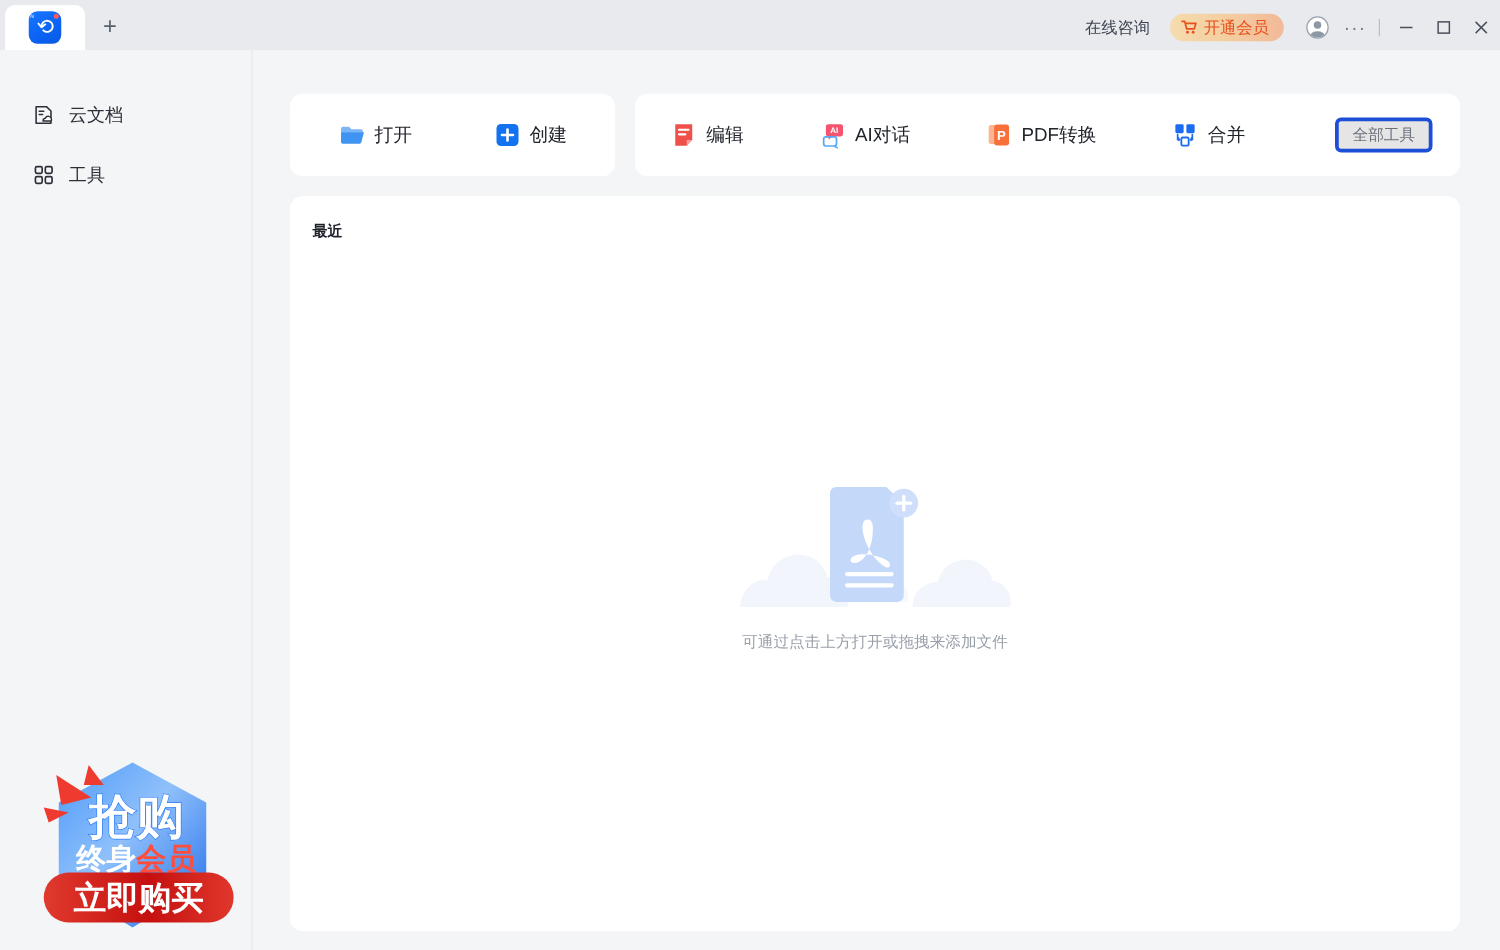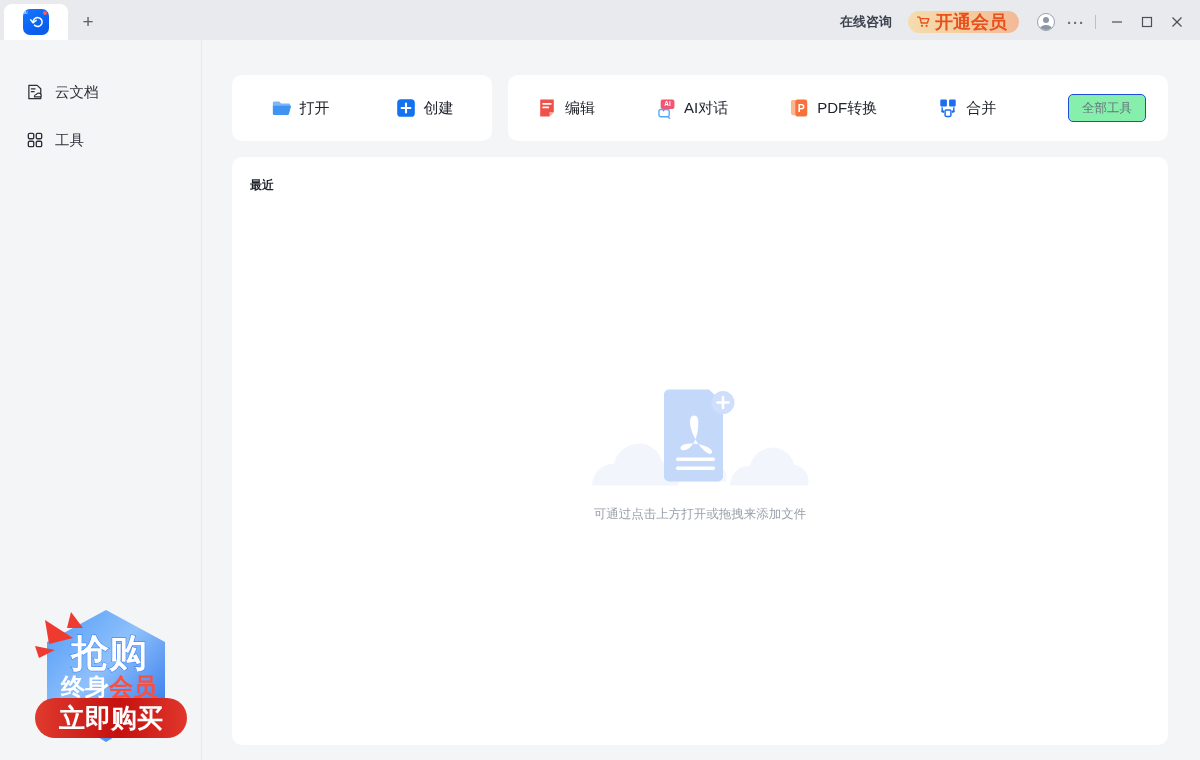--- a/index.html
+++ b/index.html
@@ -47,32 +47,32 @@
     background: #ff5a5a;
   }
   .tab-add {
     width: 40px; height: 36px;
     display: flex; align-items: center; justify-content: center;
     color: #5a6270; font-size: 19px; font-weight: 300;
     cursor: default;
   }
   .title-right {
     margin-left: auto; display: flex; align-items: center;
-    height: 36px; padding-right: 8px; gap: 0; font-weight: bold;
+    height: 36px; gap: 0;
   }
   .consult {
     font-size: 13px; color: #3d444f; padding: 0 16px;
     white-space: nowrap;
   }
   .vip-btn {
     height: 22px; padding: 0 12px 0 9px;
     border-radius: 11px;
     background: linear-gradient(90deg, #f5dcae 0%, #f4cfa1 45%, #f2b998 100%);
     display: flex; align-items: center; gap: 5px;
-    font-size: 18px; color: #e8501c; white-space: nowrap;
+    font-size: 13px; color: #e8501c; white-space: nowrap;
   }
   .cart-ico { width: 13px; height: 12px; position: relative; display:block; }
   .avatar-btn {
     width: 34px; height: 36px;
     display: flex; align-items: center; justify-content: center;
     margin-left: 10px;
   }
   .avatar-circ {
     width: 18px; height: 18px; border-radius: 50%;
     background: #ffffff; border: 1.2px solid #9aa3b0;
@@ -130,23 +130,23 @@
 
   .tool {
     display: flex; align-items: center; gap: 7px;
     font-size: 15px; color: #20242b; white-space: nowrap;
   }
   .grp2 .tool { margin-right: 60px; }
   .grp2 .tool:last-of-type { margin-right: 0; }
   .tool-ico { width: 22px; height: 22px; display:block; flex:none; }
   .alltools {
     margin-left: auto;
-    width: 78px; height: 28px; border: 1px solid #1d4ed8;
+    width: 78px; height: 28px; border: 3px solid #1d4ed8;
     border-radius: 5px; display:flex; align-items:center; justify-content:center;
-    font-size: 12.5px; color: #6a717c; background:#86efac;
+    font-size: 12.5px; color: #6a717c; background:#e5e5e5;
   }
 
   
   .recent {
     margin: 16px 32px 0 30px;
     background: #ffffff; border-radius: 10px;
     height: 588px; position: relative;
   }
   .recent-title {
     position: absolute; top: 20px; left: 18px;

